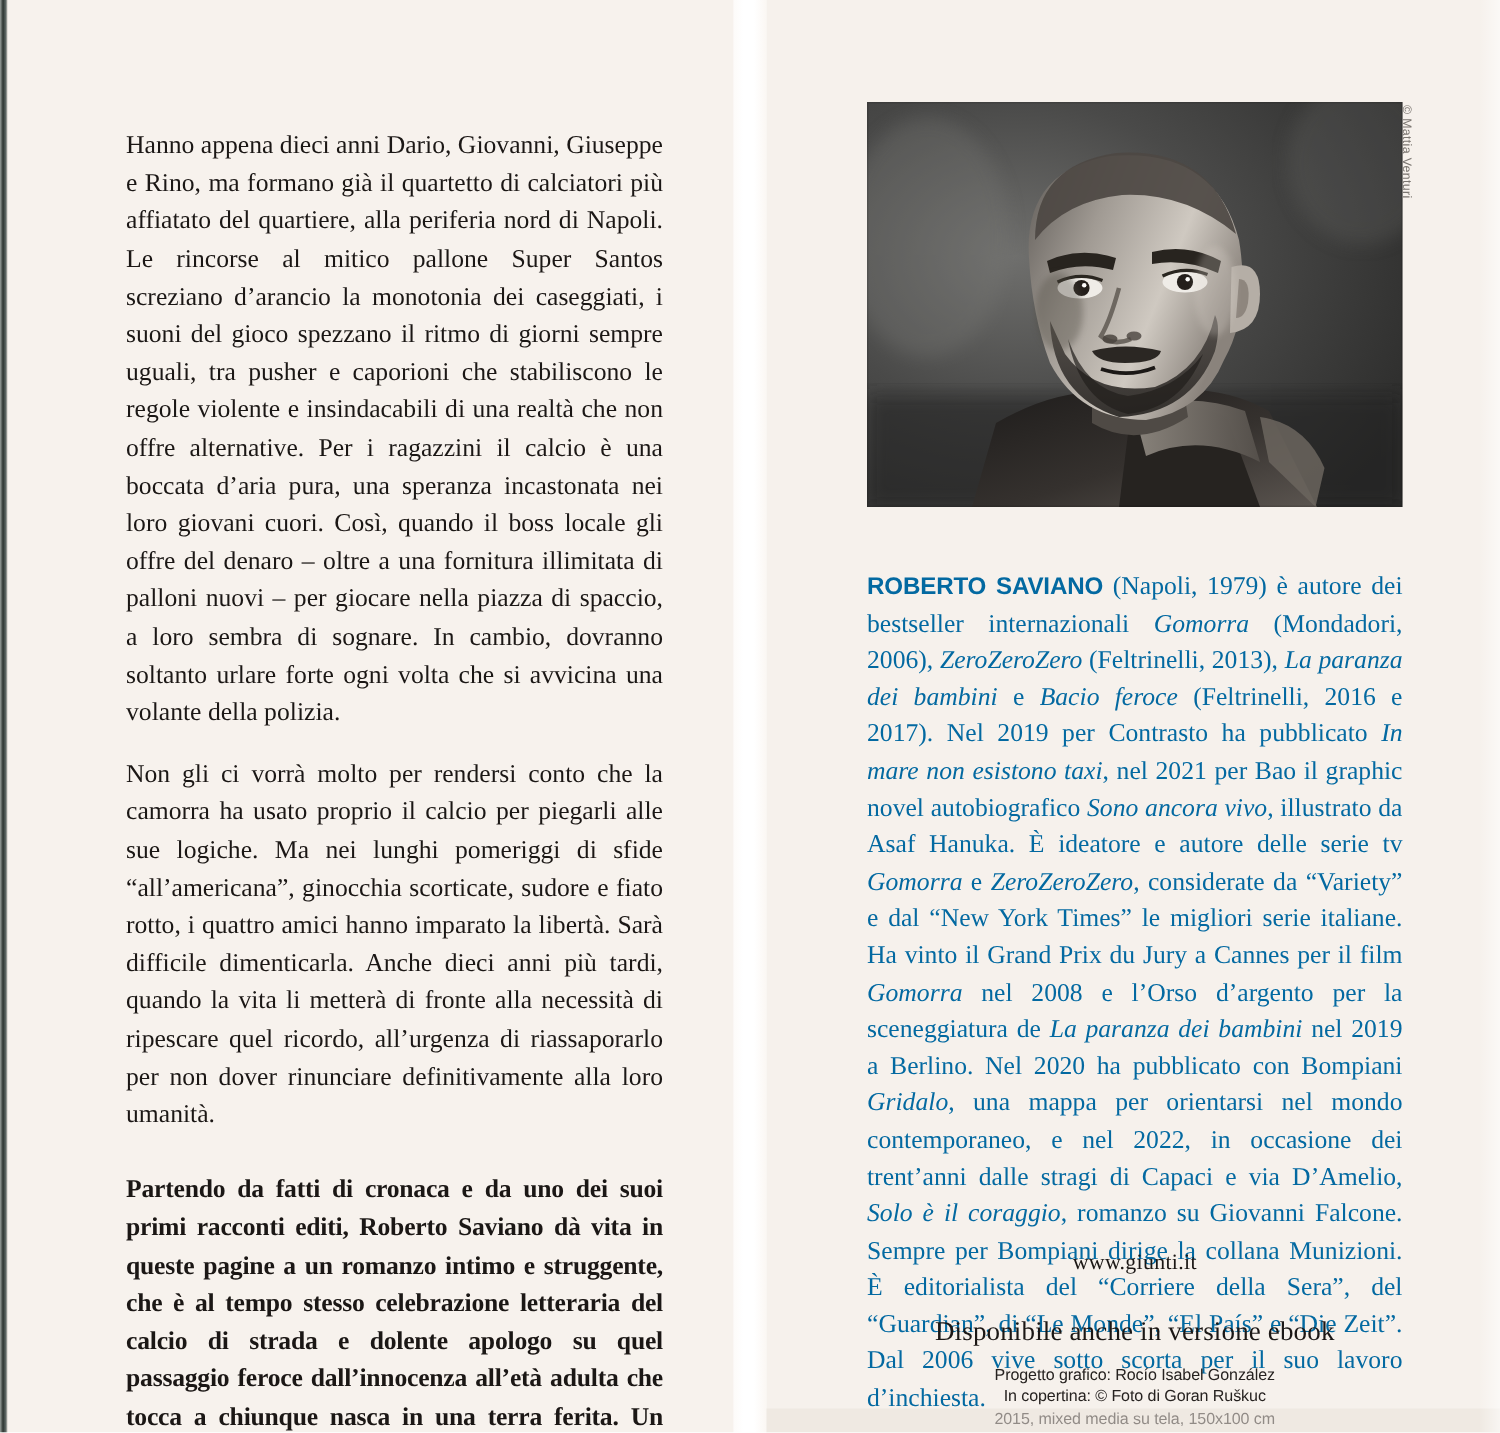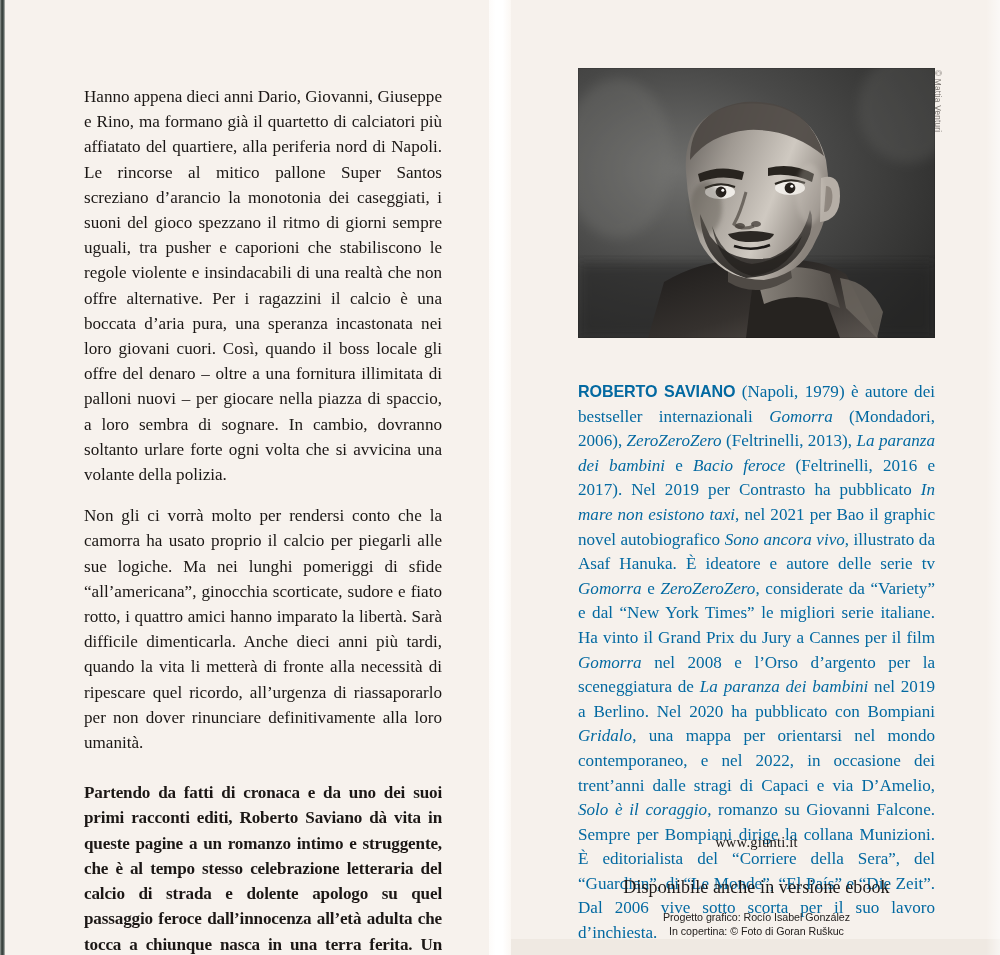--- a/index.html
+++ b/index.html
@@ -284,14 +284,15 @@
     <span class="name">ROBERTO SAVIANO</span><span class="bio-body"><span> (Napoli, 1979) è autore dei bestseller internazionali </span><i>Gomorra</i><span> (Mondadori, 2006), </span><i>ZeroZeroZero</i><span> (Feltrinelli, 2013), </span><i>La paranza dei bambini</i><span> e </span><i>Bacio feroce</i><span> (Feltrinelli, 2016 e 2017). Nel 2019 per Contrasto ha pubblicato </span><i>In mare non esistono taxi</i><span>, nel 2021 per Bao il graphic novel autobiografico </span><i>Sono ancora vivo</i><span>, illustrato da Asaf Hanuka. È ideatore e autore delle serie tv </span><i>Gomorra</i><span> e </span><i>ZeroZeroZero</i><span>, considerate da “Variety” e dal “New York Times” le migliori serie italiane. Ha vinto il Grand Prix du Jury a Cannes per il film </span><i>Gomorra</i><span> nel 2008 e l’Orso d’argento per la sceneggiatura de </span><i>La paranza dei bambini</i><span> nel 2019 a Berlino. Nel 2020 ha pubblicato con Bompiani </span><i>Gridalo</i><span>, una mappa per orientarsi nel mondo contemporaneo, e nel 2022, in occasione dei trent’anni dalle stragi di Capaci e via D’Amelio, </span><i>Solo è il coraggio</i><span>, romanzo su Giovanni Falcone. Sempre per Bompiani dirige la collana Munizioni. È editorialista del “Corriere della Sera”, del “Guardian”, di “Le Monde”, “El País” e “Die Zeit”. Dal 2006 vive sotto scorta per il suo lavoro d’inchiesta.</span></span>
   </p>
 </div>
 
 <div class="footer">
   <div class="site">www.giunti.it</div>
   <div class="ebook">Disponibile anche in versione ebook</div>
   <div class="credits">
       <div><span>Progetto grafico: Rocío Isabel González</span></div>
       <div><span>In copertina: © Foto di Goran Ruškuc</span></div>
+      <div><span>2015, mixed media su tela, 150x100 cm</span></div>
     </div>
 </div>
 
 </body></html>

